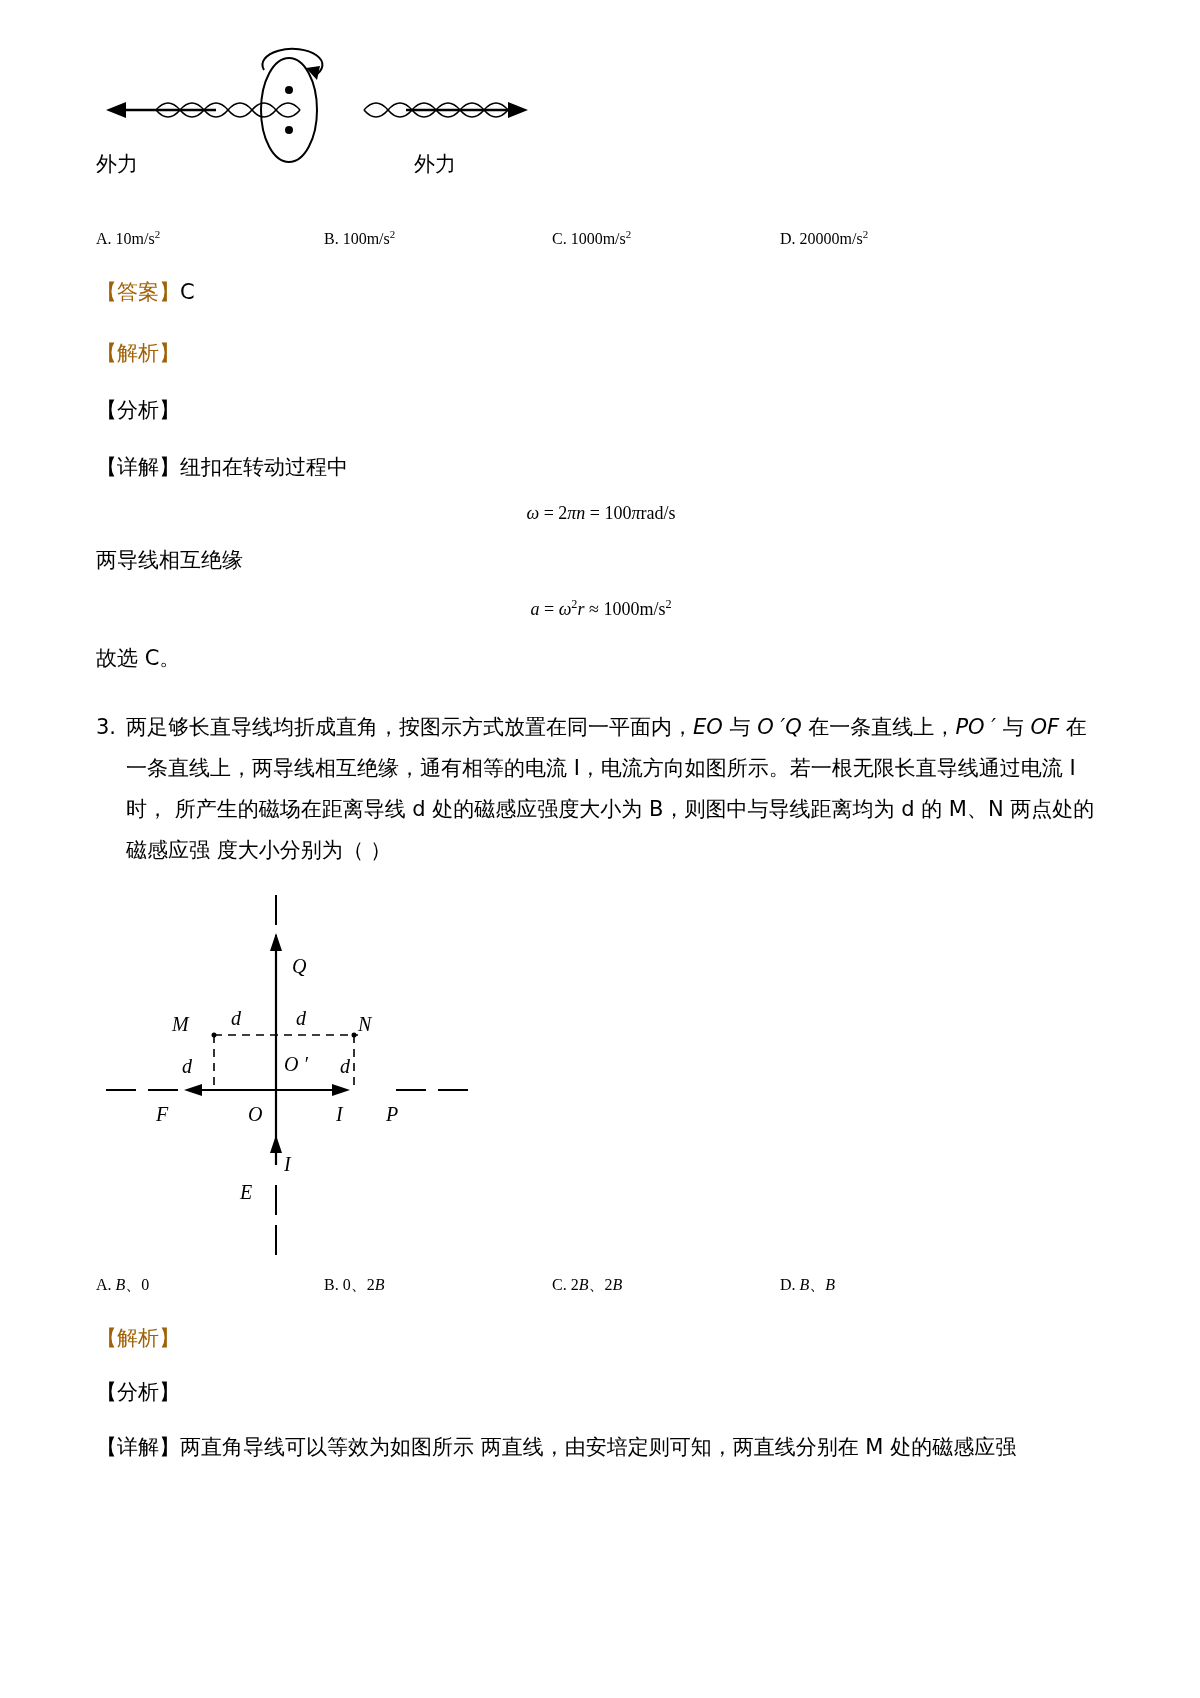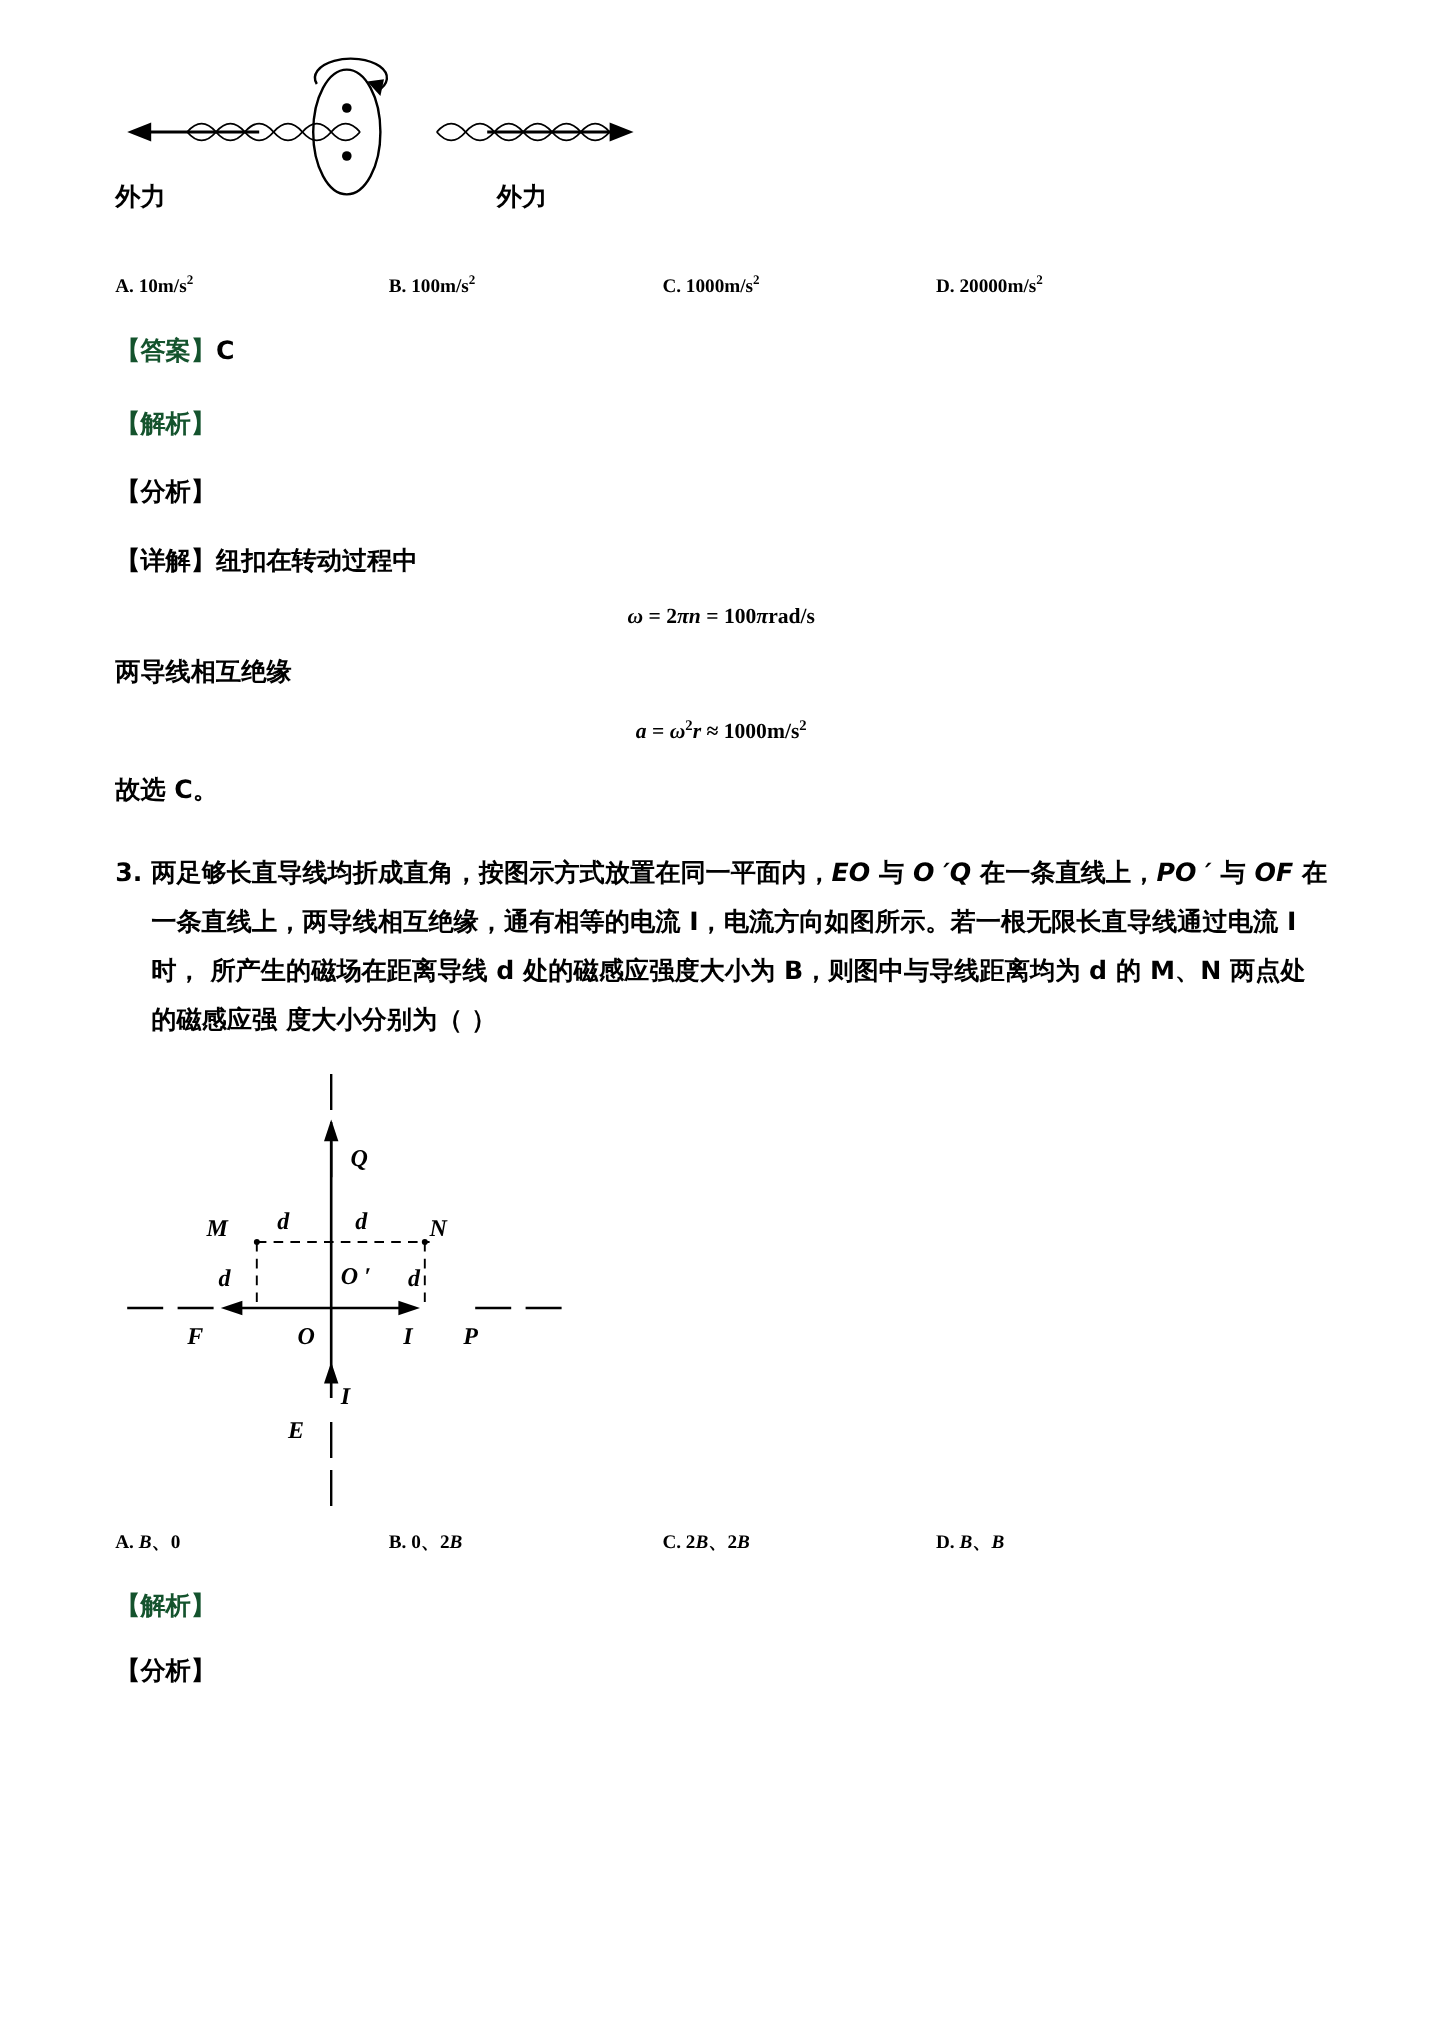--- a/index.html
+++ b/index.html
@@ -13,35 +13,34 @@
     font-family: "Liberation Serif", serif;
     color: #000000;
     position: relative;
   }
   .page {
     position: absolute;
     left: 0; top: 0;
     width: 1200px;
     height: 1598px;
     overflow: hidden;
-    font-weight: bold;
   }
   .content {
     position: absolute;
     left: 96px;
     top: 30px;
     width: 1010px;
   }
   .para {
     font-size: 19.5px;
     line-height: 1.75;
     margin: 0 0 14px 0;
     color: #000;
   }
-  .tag-blue { color: #14532d; }
+  .tag-blue { color: #a16207; }
   .indent-hang {
     text-indent: 0;
     padding-left: 30px;
     position: relative;
   }
   .qnum {
     position: absolute;
     left: 0;
     top: 0;
   }
@@ -213,15 +212,18 @@
       <span class="opt">D. <i>B</i>、<i>B</i></span>
     </div>
 
 
     <p class="para cn" style="margin-top:24px;">
       <span class="tag-blue">【解析】</span>
     </p>
 
     <p class="para cn" style="margin-top:18px;">【分析】</p>
 
+    <p class="para cn" style="margin-top:18px;">
+      <span>【详解】</span><span>两直角导线可以等效为如图所示    两直线，由安培定则可知，两直线分别在 M 处的磁感应强</span>
+    </p>
 
   </div>
 </div>
 
 </body></html>

